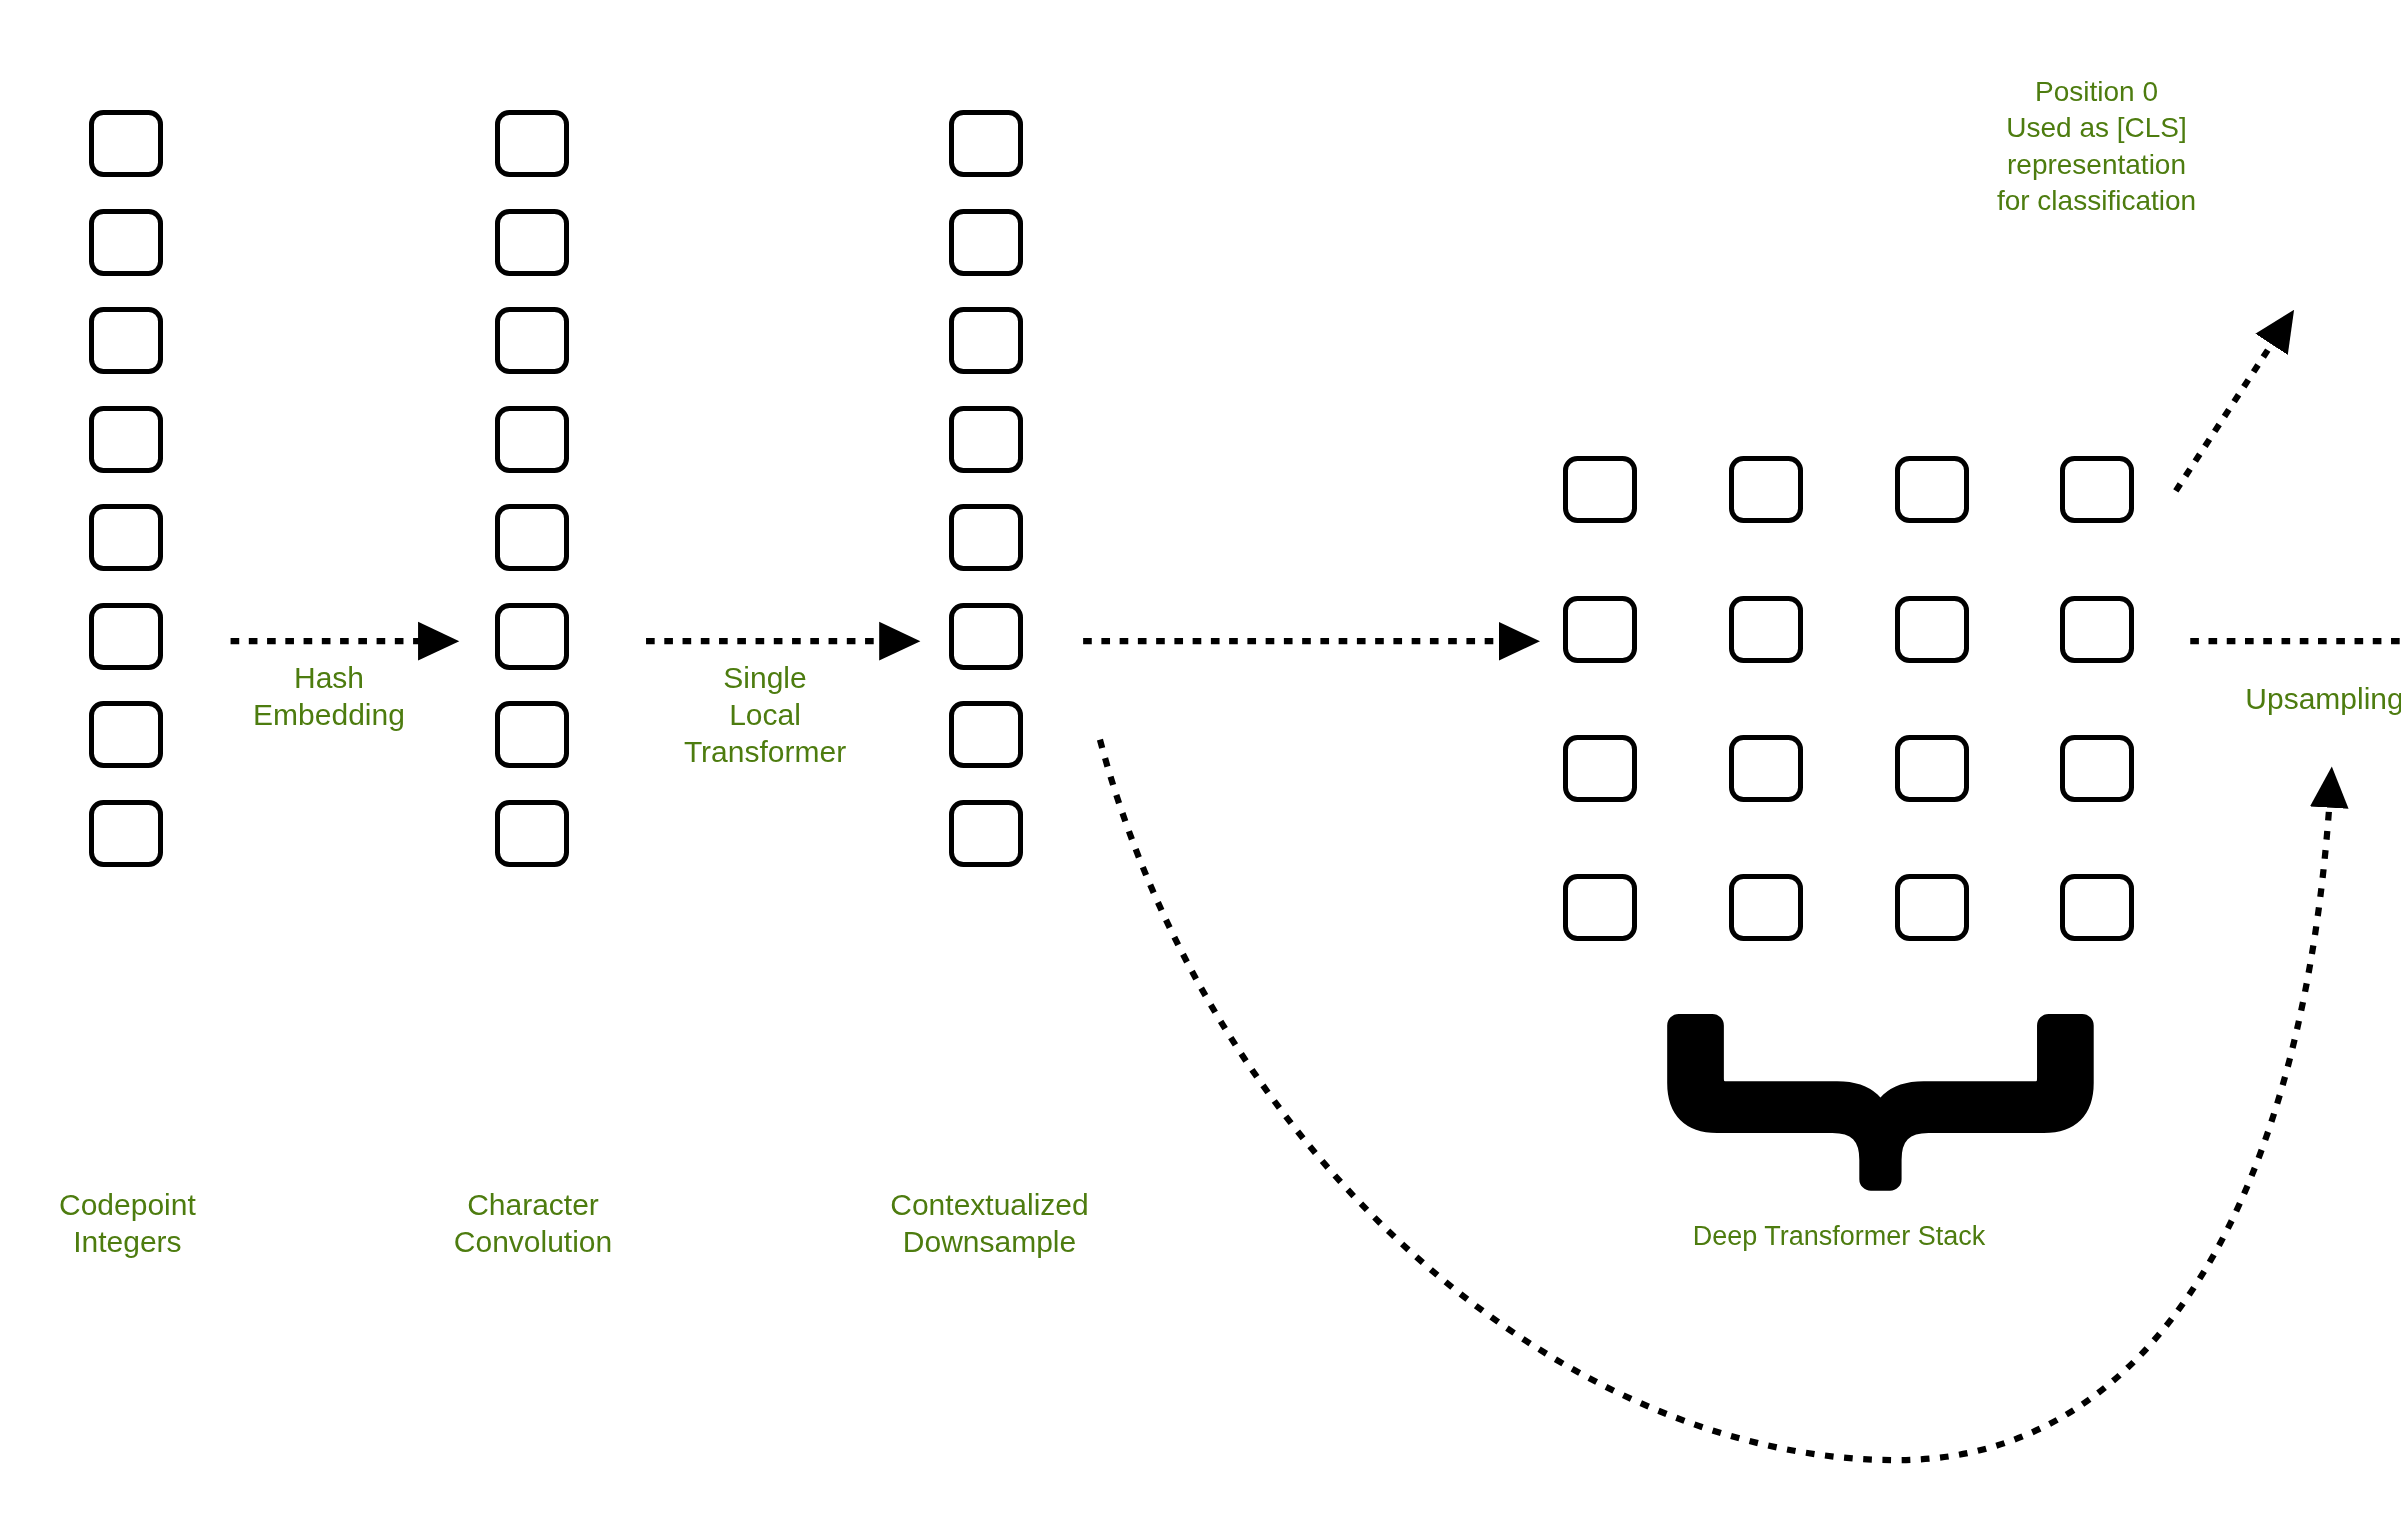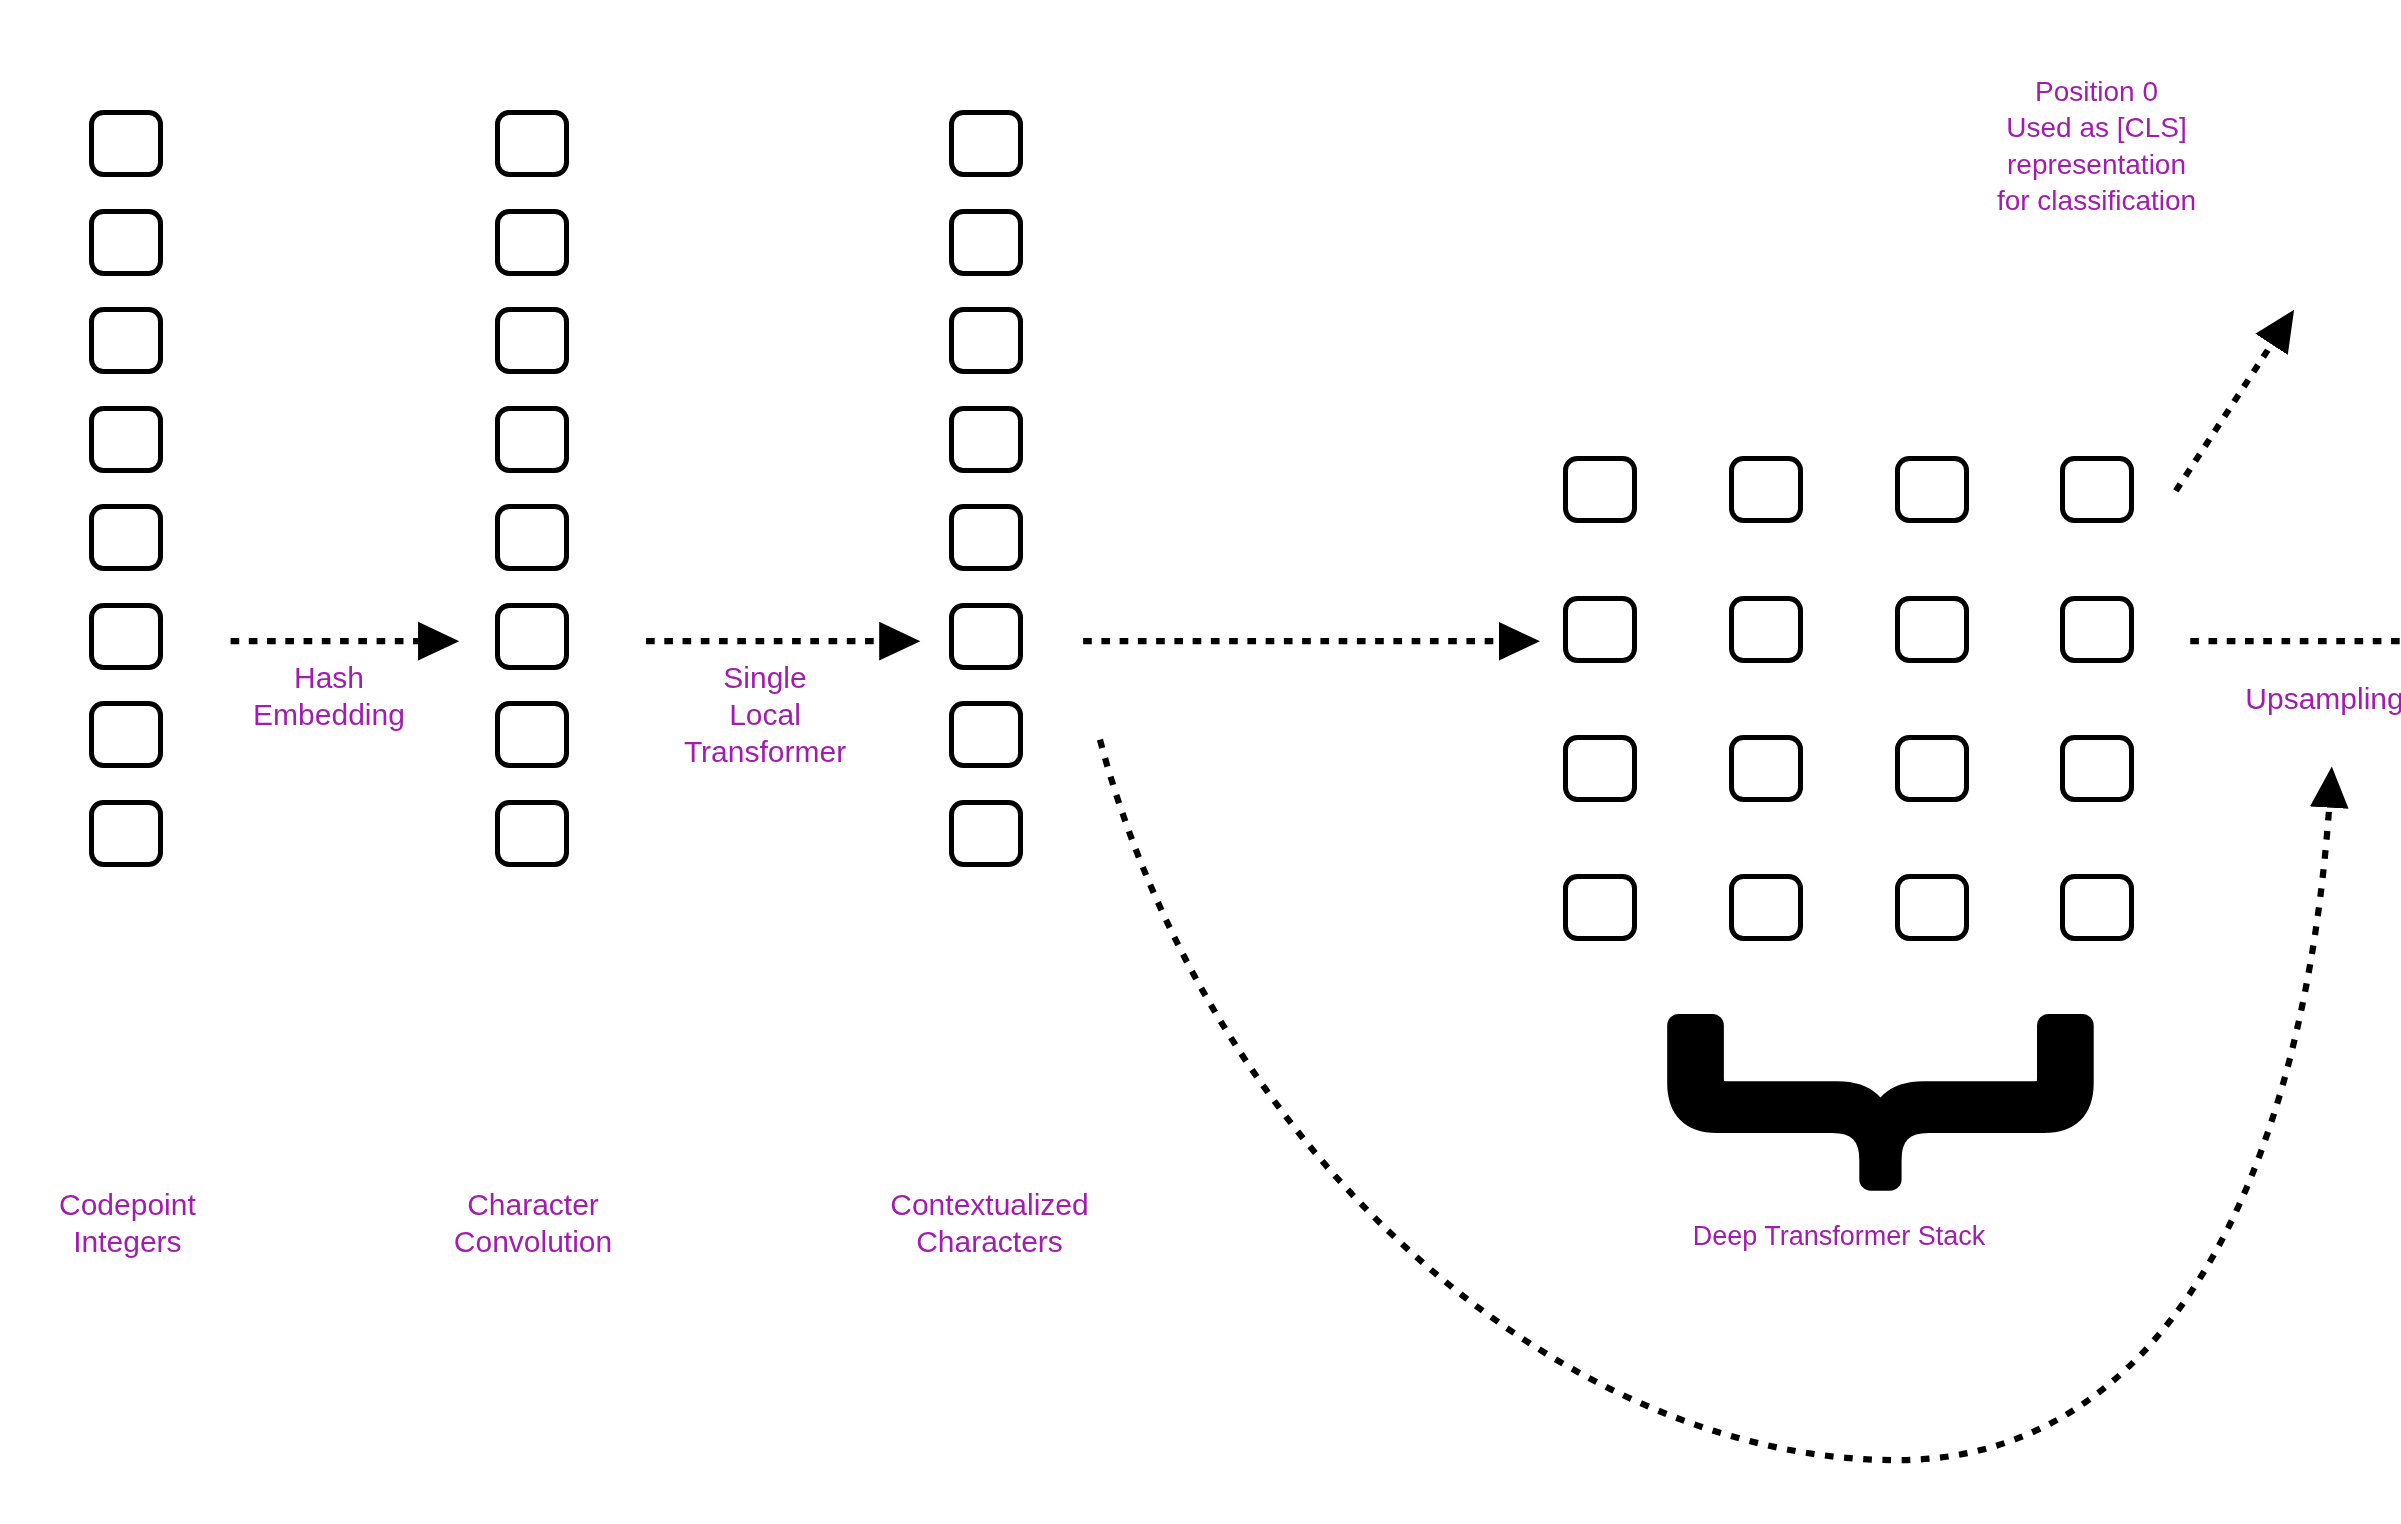--- a/index.html
+++ b/index.html
@@ -19,21 +19,21 @@
   .tok{
     position:absolute;
     border:5.3px solid #000000;
     border-radius:14.4px;
     background:#ffffff;
     box-sizing:border-box;
   }
   
   .lbl{
     position:absolute;
-    color:#a21caf;
+    color:#4d7c0f;
     font-size:30px;
     line-height:1.24;
     text-align:center;
     white-space:pre-line;
     letter-spacing:0px;
   }
   .lbl.col{ font-size:30px; }
   .lbl.arrow-cap{ font-size:30px; }
   .lbl.stack-cap{ font-size:27px; }
   .lbl.cls{ font-size:28px; line-height:1.30; }
@@ -121,21 +121,21 @@
   <div>
     <div class="tok" style="left:949px;top:110px;width:74px;height:67px;"></div>
     <div class="tok" style="left:949px;top:209px;width:74px;height:67px;"></div>
     <div class="tok" style="left:949px;top:307px;width:74px;height:67px;"></div>
     <div class="tok" style="left:949px;top:406px;width:74px;height:67px;"></div>
     <div class="tok" style="left:949px;top:504px;width:74px;height:67px;"></div>
     <div class="tok" style="left:949px;top:603px;width:74px;height:67px;"></div>
     <div class="tok" style="left:949px;top:701px;width:74px;height:67px;"></div>
     <div class="tok" style="left:949px;top:800px;width:74px;height:67px;"></div>
     <div class="lbl col" style="left:836px;top:1186px;width:307px;">Contextualized
-Characters</div>
+Downsample</div>
   </div>
 
   <div>
 
     <div class="tok" style="left:1563px;top:456px;width:74px;height:67px;"></div>
     <div class="tok" style="left:1729px;top:456px;width:74px;height:67px;"></div>
     <div class="tok" style="left:1895px;top:456px;width:74px;height:67px;"></div>
     <div class="tok" style="left:2060px;top:456px;width:74px;height:67px;"></div>
 
     <div class="tok" style="left:1563px;top:596px;width:74px;height:67px;"></div>

